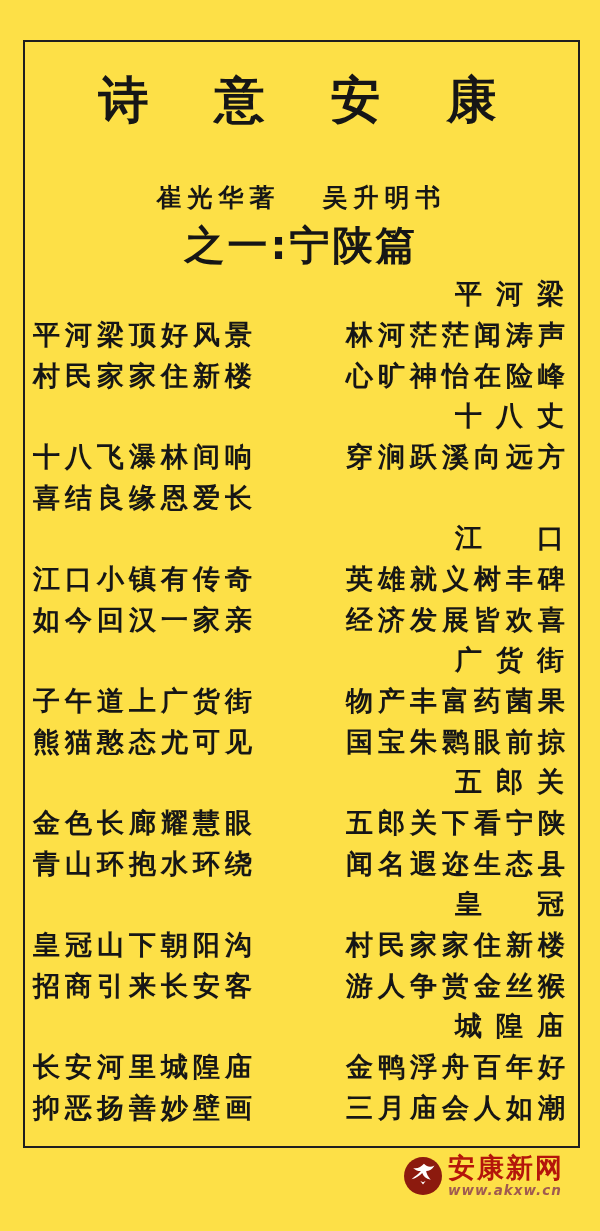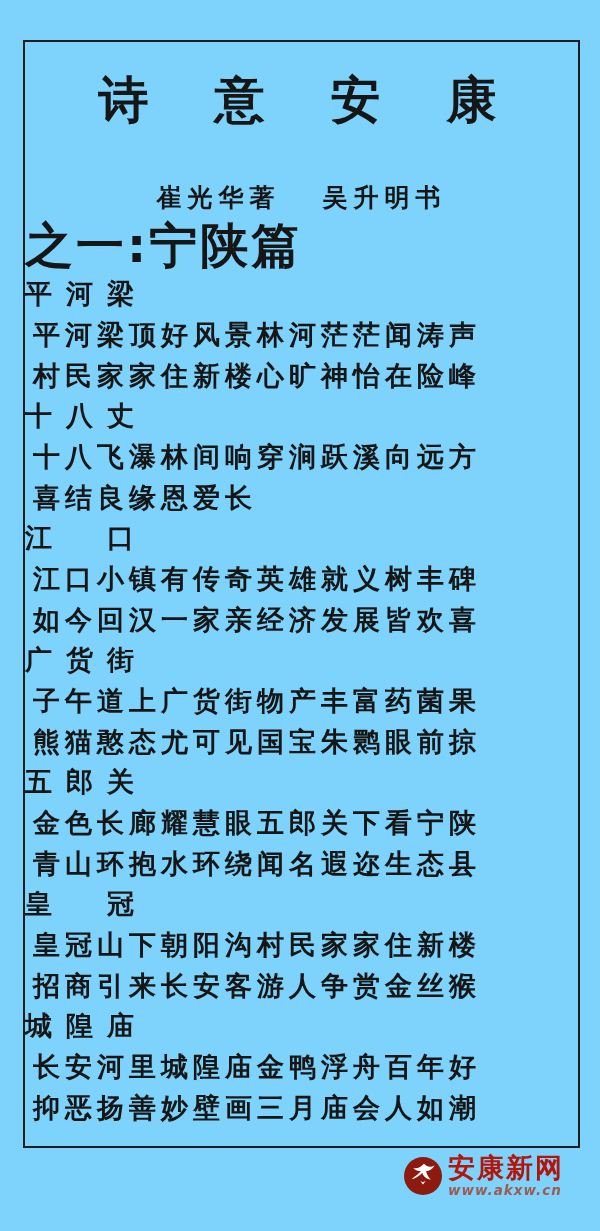--- a/index.html
+++ b/index.html
@@ -5,21 +5,21 @@
   html, body {
     margin: 0;
     padding: 0;
     background: #ffffff;
     font-family: "DejaVu Sans", sans-serif;
   }
   .canvas {
     position: relative;
     width: 600px;
     height: 1231px;
-    background: #7dd3fc;
+    background: #fde047;
     overflow: hidden;
     color: #161616;
   }
   .frame {
     position: absolute;
     left: 23px;
     top: 40px;
     width: 557px;
     height: 1108px;
     border: 2px solid #1e1e1e;
@@ -40,34 +40,36 @@
     display: flex;
     justify-content: center;
     gap: 42px;
     font-size: 25px;
     font-weight: bold;
     line-height: 36px;
     letter-spacing: 6px;
     margin-top: 40px;
   }
   .chapter {
-    font-size: 48px;
+    text-align: center;
+    font-size: 40px;
     font-weight: bold;
     line-height: 58px;
     letter-spacing: 3px;
   }
   .section-heading {
-    text-align: left;
+    text-align: right;
     font-size: 27px;
     font-weight: bold;
     line-height: 40px;
     letter-spacing: 14px;
   }
   .poem-line {
     display: flex;
+    justify-content: space-between;
     padding: 0 8px;
     font-size: 27px;
     font-weight: bold;
     line-height: 41px;
     white-space: nowrap;
   }
   .hemistich { letter-spacing: 5px; }
   .watermark {
     position: absolute;
     left: 404px;

